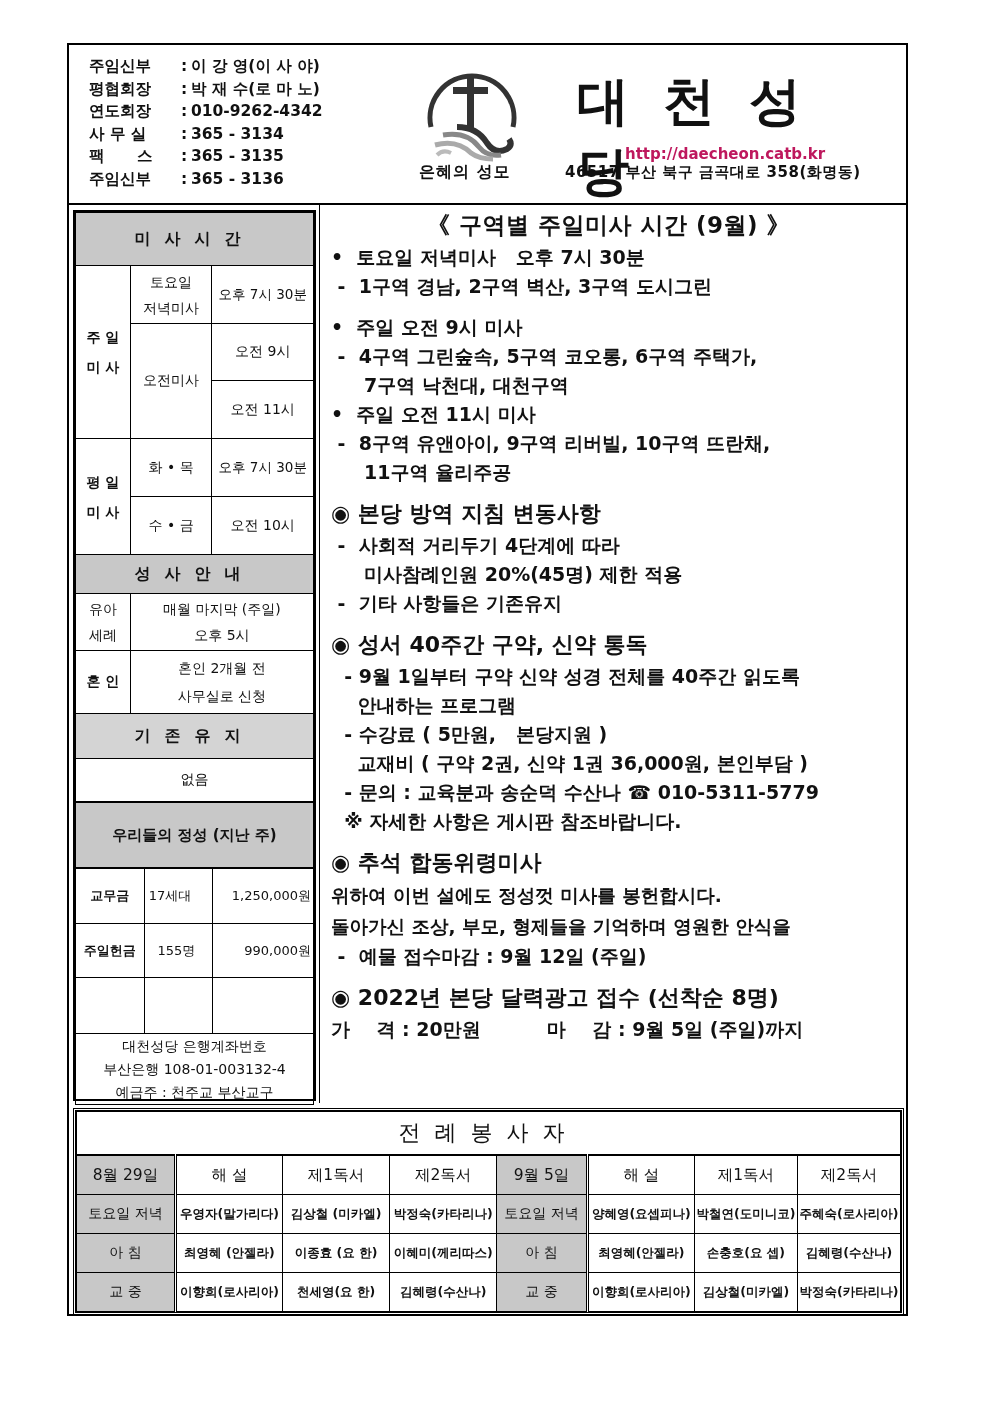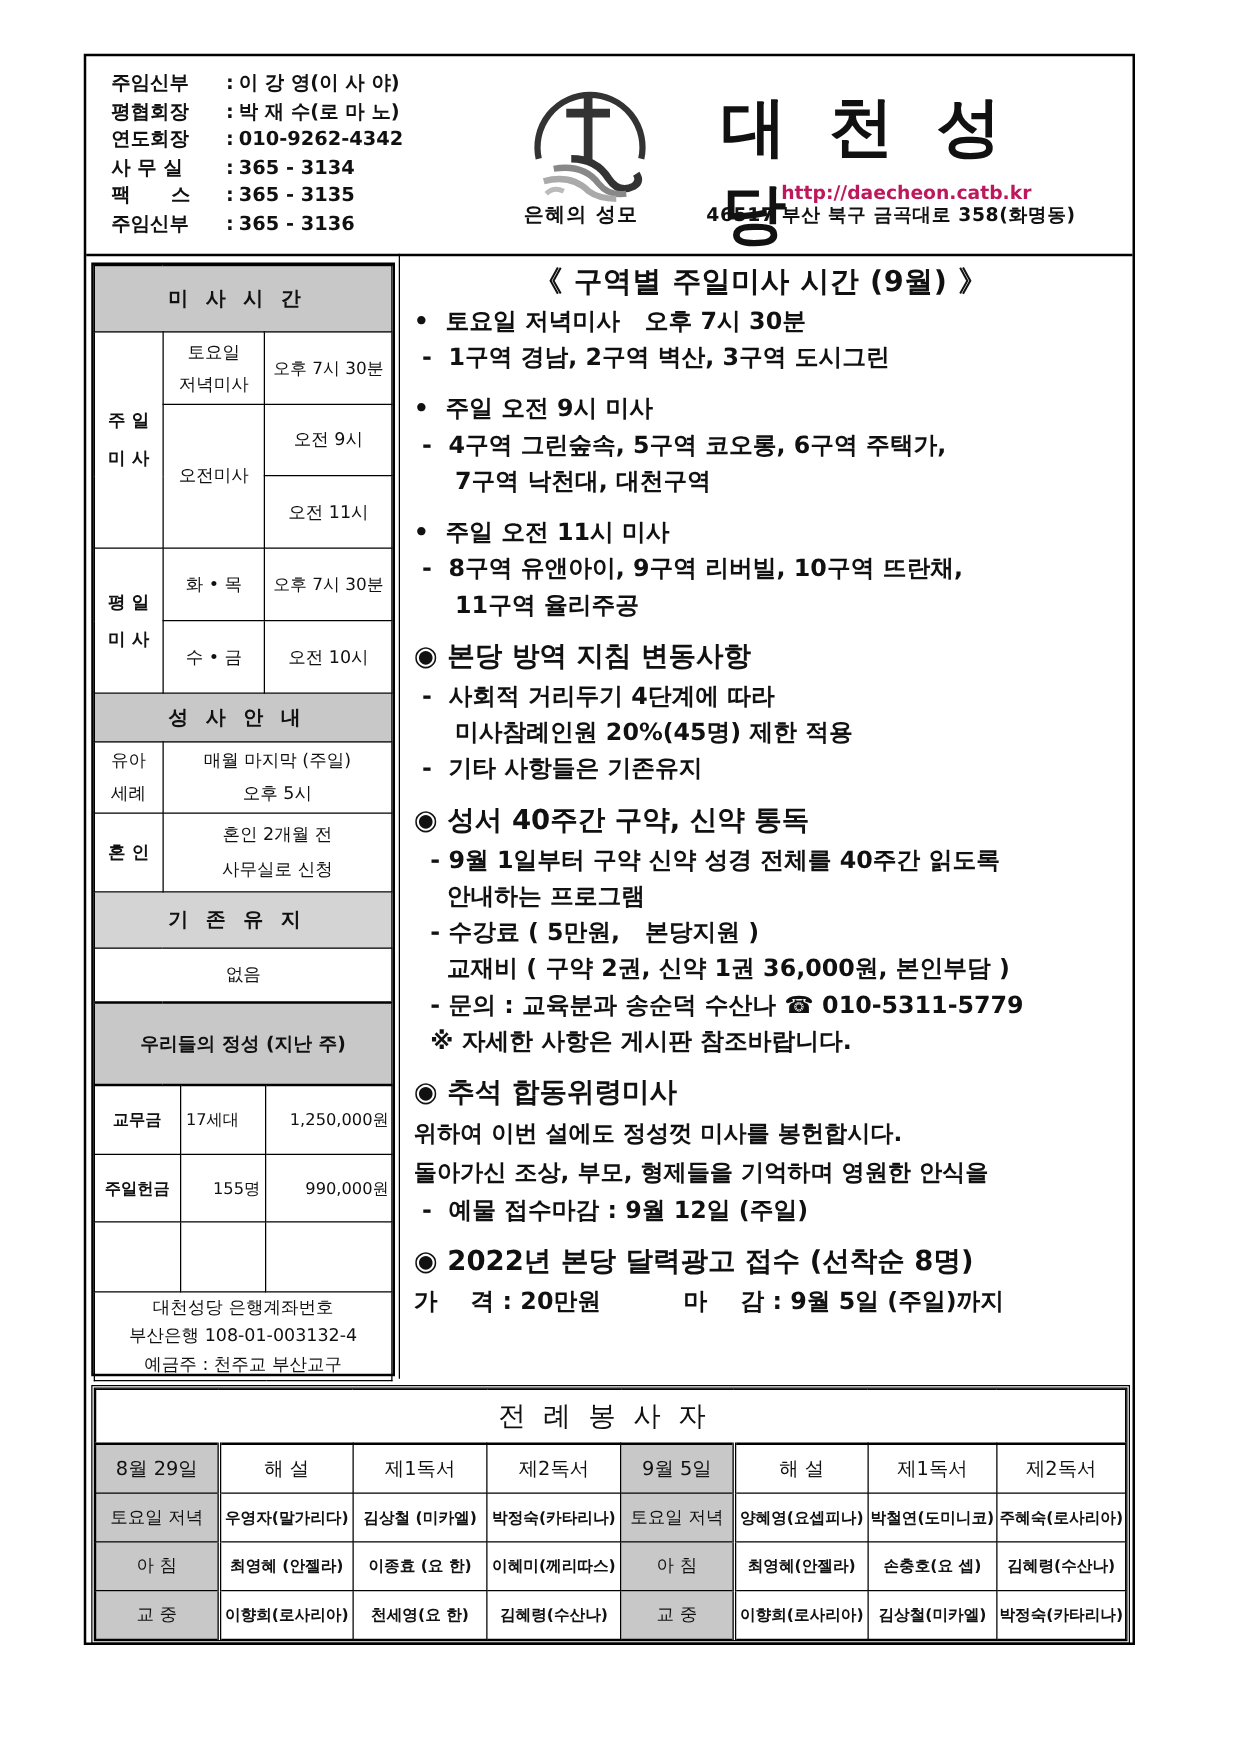--- a/index.html
+++ b/index.html
@@ -161,21 +161,21 @@
           <col style="width:101px">
         </colgroup>
       <tbody>
           <tr>
         <td style="height:54px" class="bold">교무금</td>
         <td style="text-align:right;padding-right:21px">17세대</td>
         <td style="text-align:right;padding-right:2px">1,250,000원</td>
       </tr>
       <tr>
         <td style="height:53px" class="bold">주일헌금</td>
-        <td style="text-align:right;padding-right:4px">155명</td>
+        <td style="text-align:center;padding-right:4px">155명</td>
         <td style="text-align:right;padding-right:2px">990,000원</td>
       </tr>
       <tr>
         <td style="height:55px"></td>
         <td></td>
         <td></td>
       </tr>
       <tr>
         <td colspan="3" style="height:70px;line-height:23px;font-size:14px">
           <div>대천성당 은행계좌번호</div>
@@ -192,21 +192,21 @@
 
     <div style="margin-top:2px">
       <div class="line" style="padding-left:0">•  토요일 저녁미사   오후 7시 30분</div>
       <div class="line"> -  1구역 경남, 2구역 벽산, 3구역 도시그린</div>
     </div>
     <div style="margin-top:12px">
       <div class="line">•  주일 오전 9시 미사</div>
       <div class="line"> -  4구역 그린숲속, 5구역 코오롱, 6구역 주택가,</div>
       <div class="line">     7구역 낙천대, 대천구역</div>
     </div>
-    <div style="margin-top:12px">
+    <div style="margin-top:0">
       <div class="line">•  주일 오전 11시 미사</div>
       <div class="line"> -  8구역 유앤아이, 9구역 리버빌, 10구역 뜨란채,</div>
       <div class="line">     11구역 율리주공</div>
     </div>
 
     <div style="margin-top:10px">
       <div class="h2">◉ 본당 방역 지침 변동사항</div>
       <div class="line"> -  사회적 거리두기 4단계에 따라</div>
       <div class="line">     미사참례인원 20%(45명) 제한 적용</div>
       <div class="line"> -  기타 사항들은 기존유지</div>

